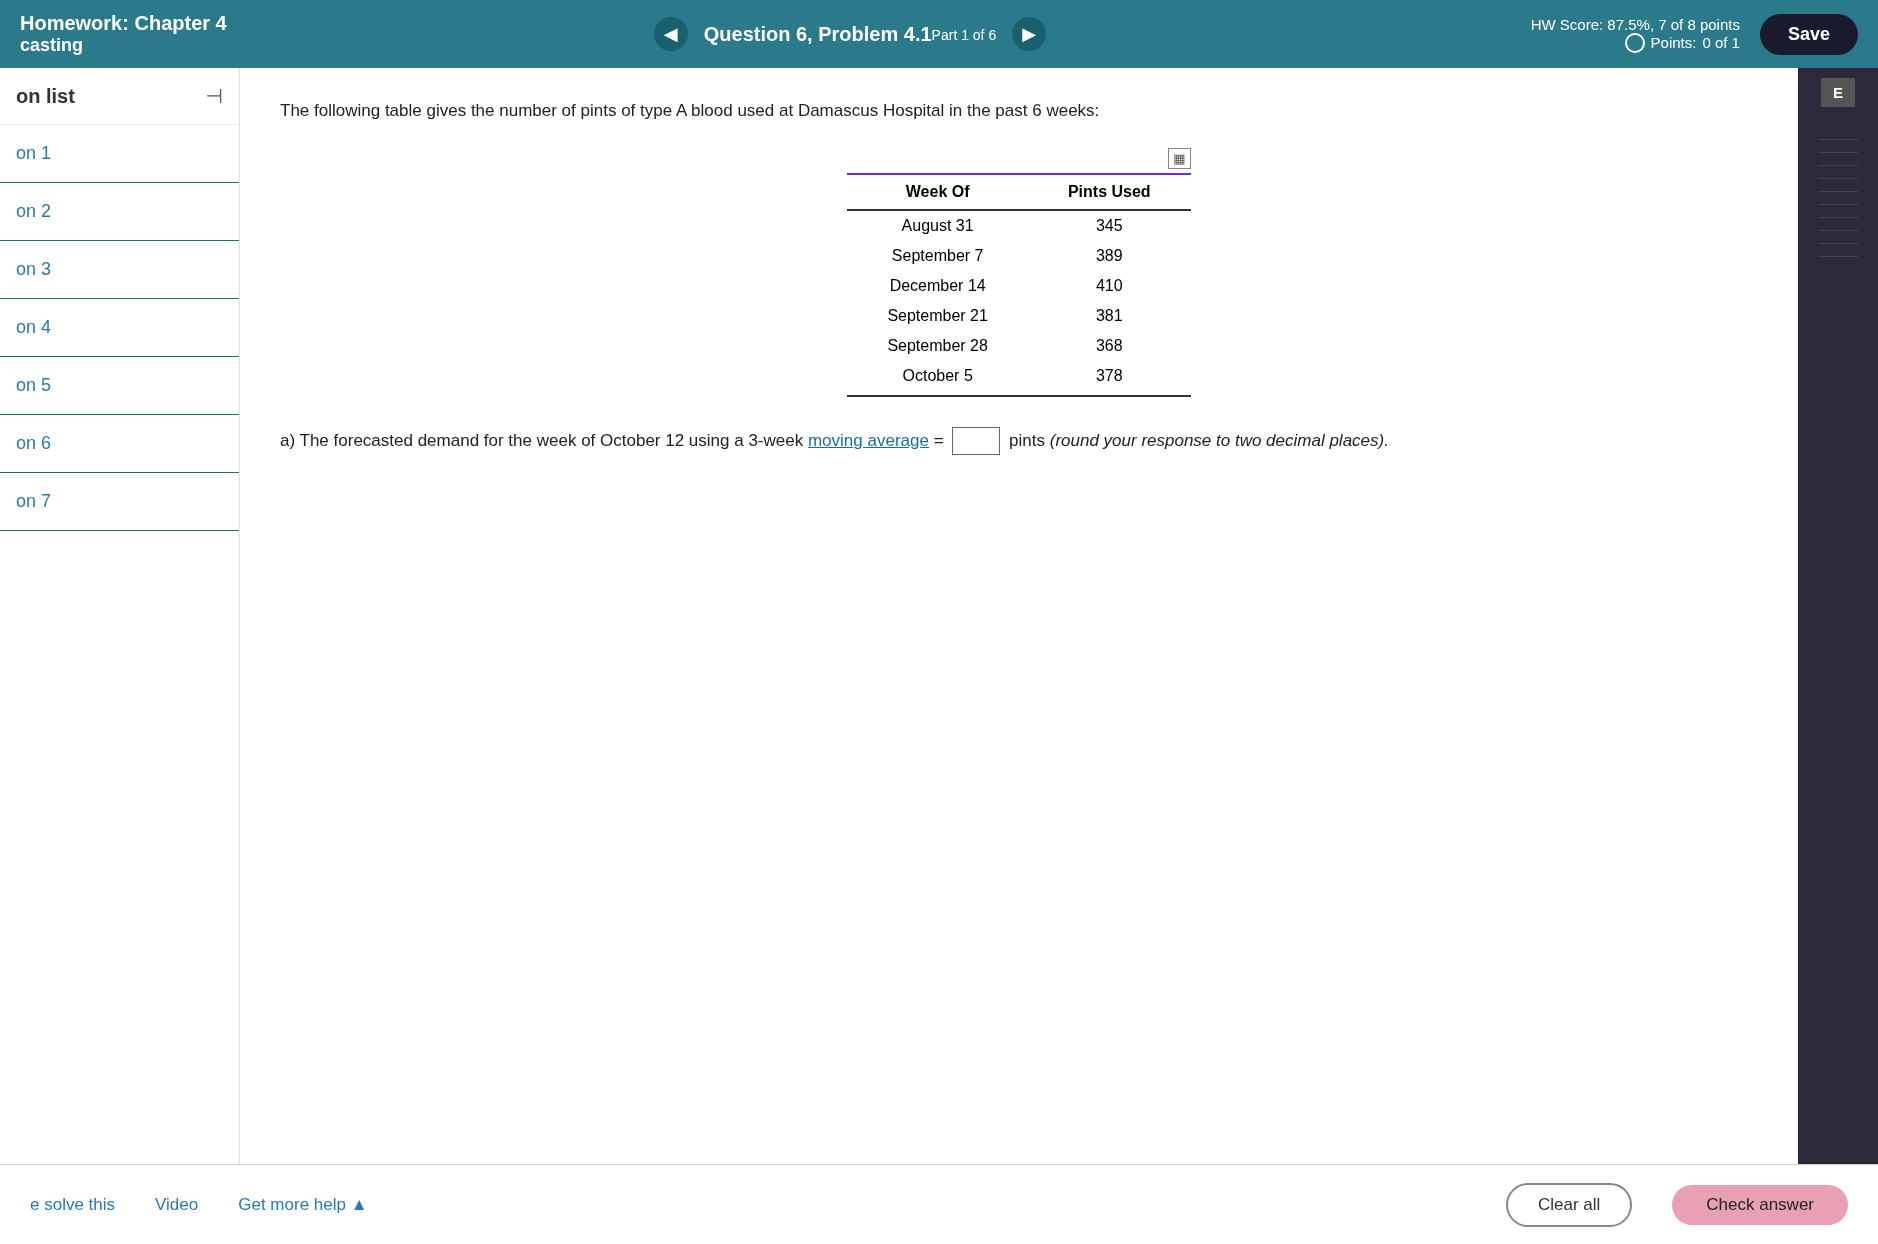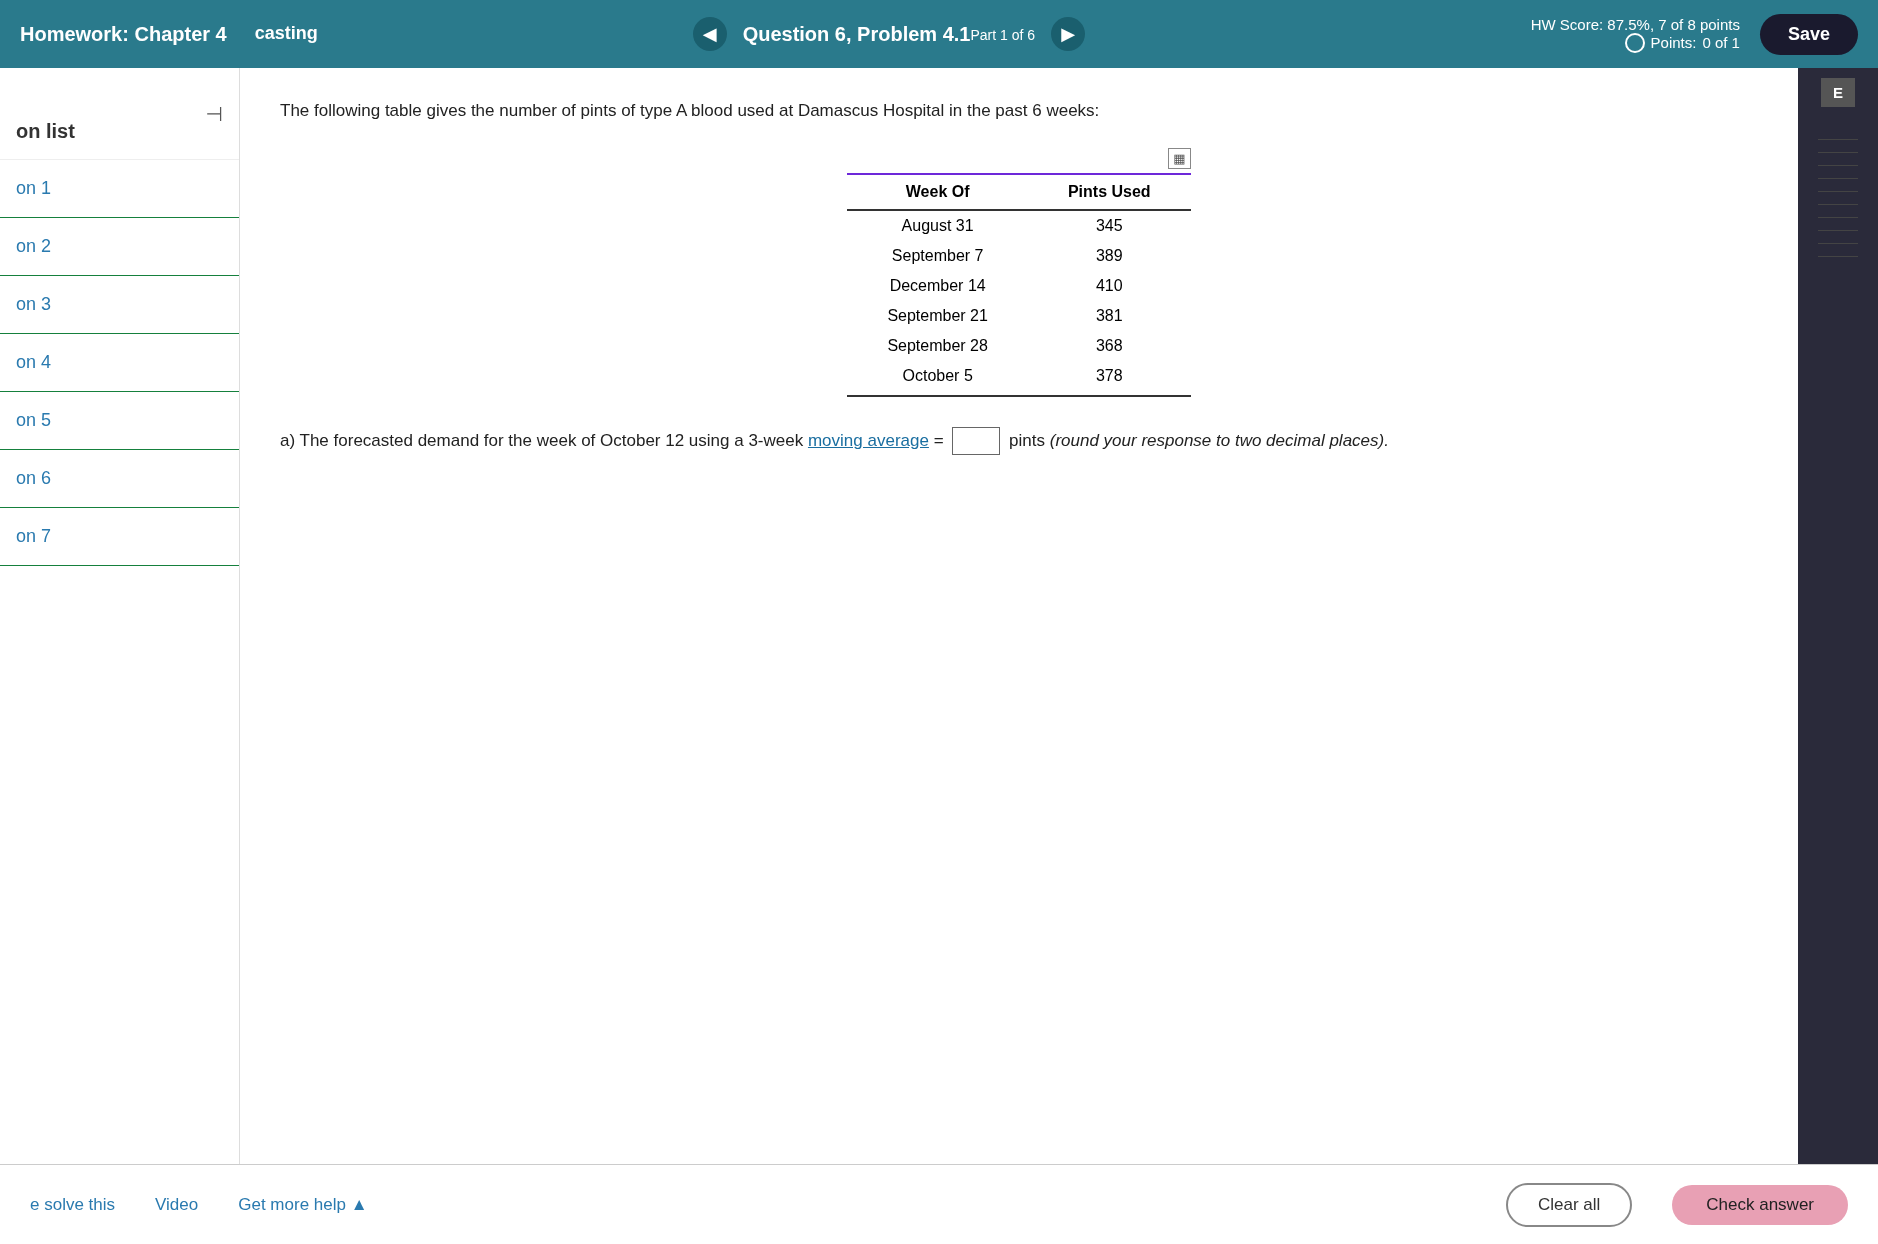--- a/index.html
+++ b/index.html
@@ -10,23 +10,22 @@
       background: #2a7a8c;
       color: white;
       height: 68px;
       display: flex;
       align-items: center;
       padding: 0 20px;
       position: relative;
     }
     .top-bar-left {
       display: flex;
-      flex-direction: row;
+      flex-direction: column;
       min-width: 220px;
-      gap: 28px;
     }
     .top-bar-chapter {
       font-size: 20px;
       font-weight: bold;
     }
     .top-bar-subtitle {
       font-size: 18px;
       font-weight: bold;
     }
     .top-bar-center {
@@ -110,21 +109,20 @@
       display: flex;
       align-items: center;
       justify-content: space-between;
       padding: 0 16px 16px 16px;
       border-bottom: 1px solid #eee;
     }
     .sidebar-title {
       font-size: 20px;
       font-weight: bold;
       color: #333;
-      margin-top: 36px;
     }
     .collapse-btn {
       background: none;
       border: none;
       cursor: pointer;
       font-size: 20px;
       color: #555;
     }
     .sidebar-item {
       padding: 18px 16px;

